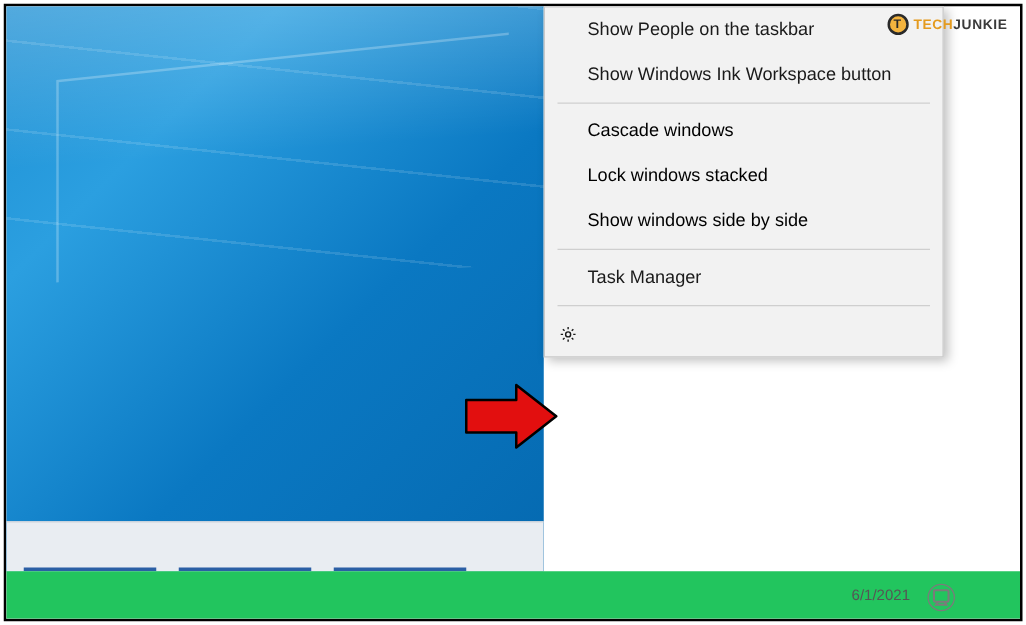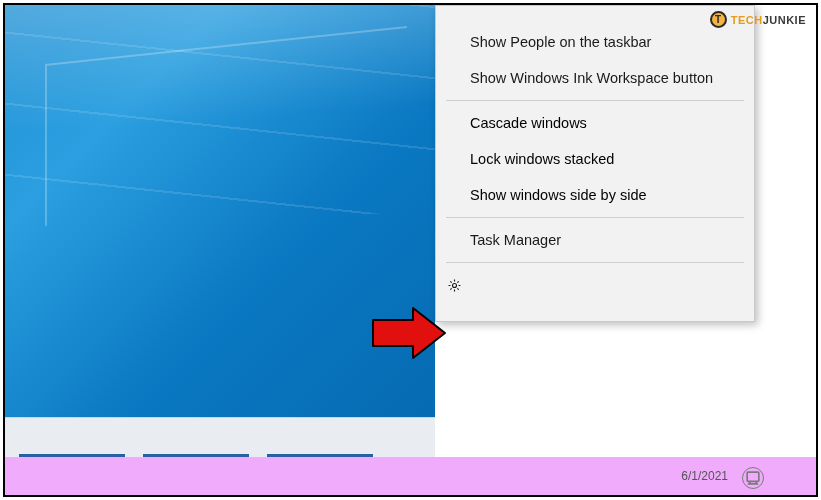--- a/index.html
+++ b/index.html
@@ -52,21 +52,21 @@
     }
     .taskbar .segment {
       position: absolute;
       bottom: 0;
       height: 3px;
       background: #2b5fa5;
     }
     .bg-lower {
       position: absolute;
       top: 452px; left: 0; right: 0; bottom: 0;
-      background: #f0abfc;
+      background: #22c55e;
     }
     .tray-date {
       position: absolute;
       right: 88px;
       bottom: 12px;
       font-size: 12px;
       color: #555;
     }
     .tray-action {
       position: absolute;
@@ -82,21 +82,21 @@
       color: #7b7b7b;
     }
     .context-menu {
       position: absolute;
       top: 0;
       left: 430px;
       width: 320px;
       background: #f2f2f2;
       border: 1px solid #c9c9c9;
       box-shadow: 3px 3px 8px rgba(0,0,0,0.25);
-      padding: 18px 0;
+      padding: 0 0;
     }
     .menu-item {
       display: flex;
       align-items: center;
       height: 36px;
       padding: 0 14px 0 34px;
       font-size: 14.5px;
       color: #1a1a1a;
       cursor: default;
       position: relative;

